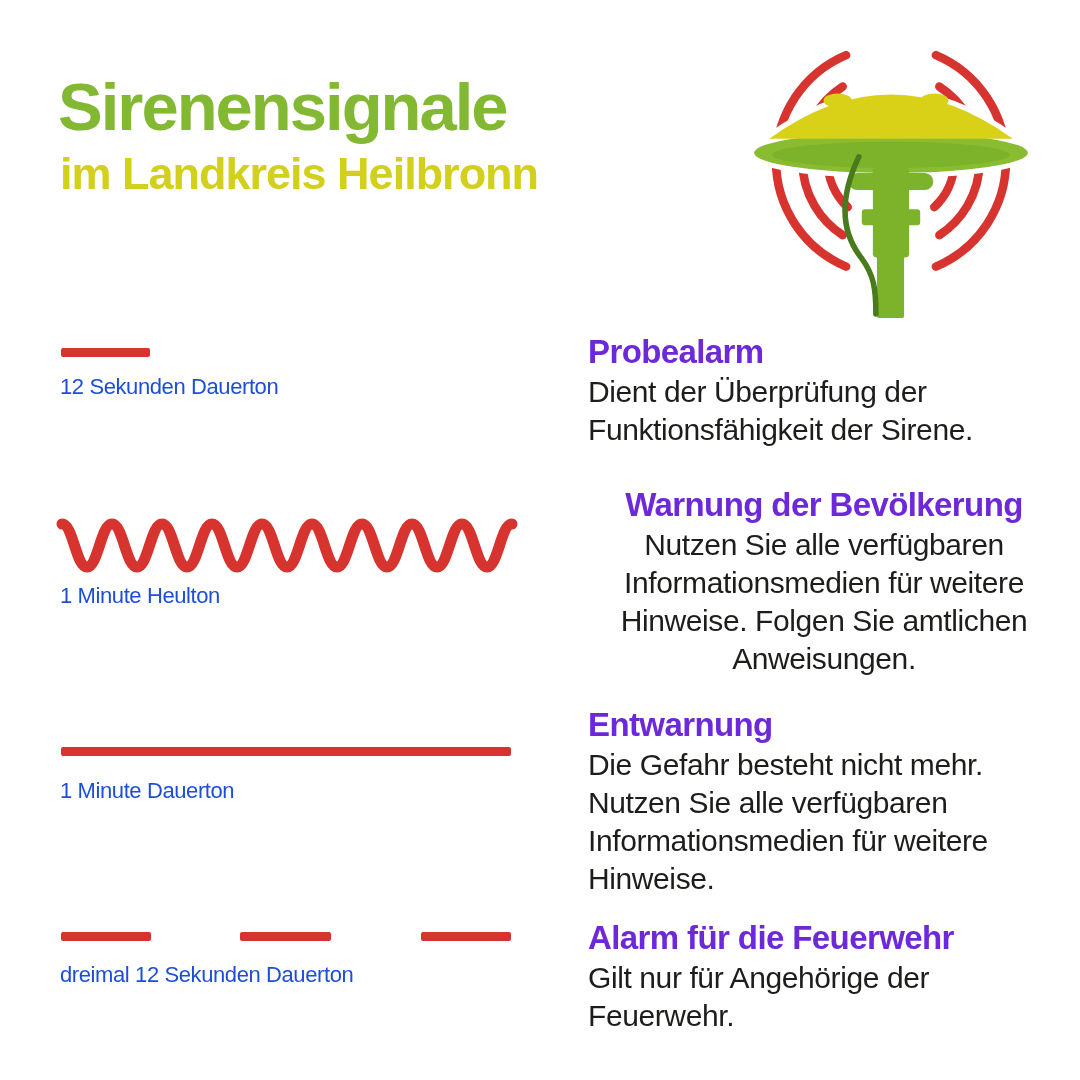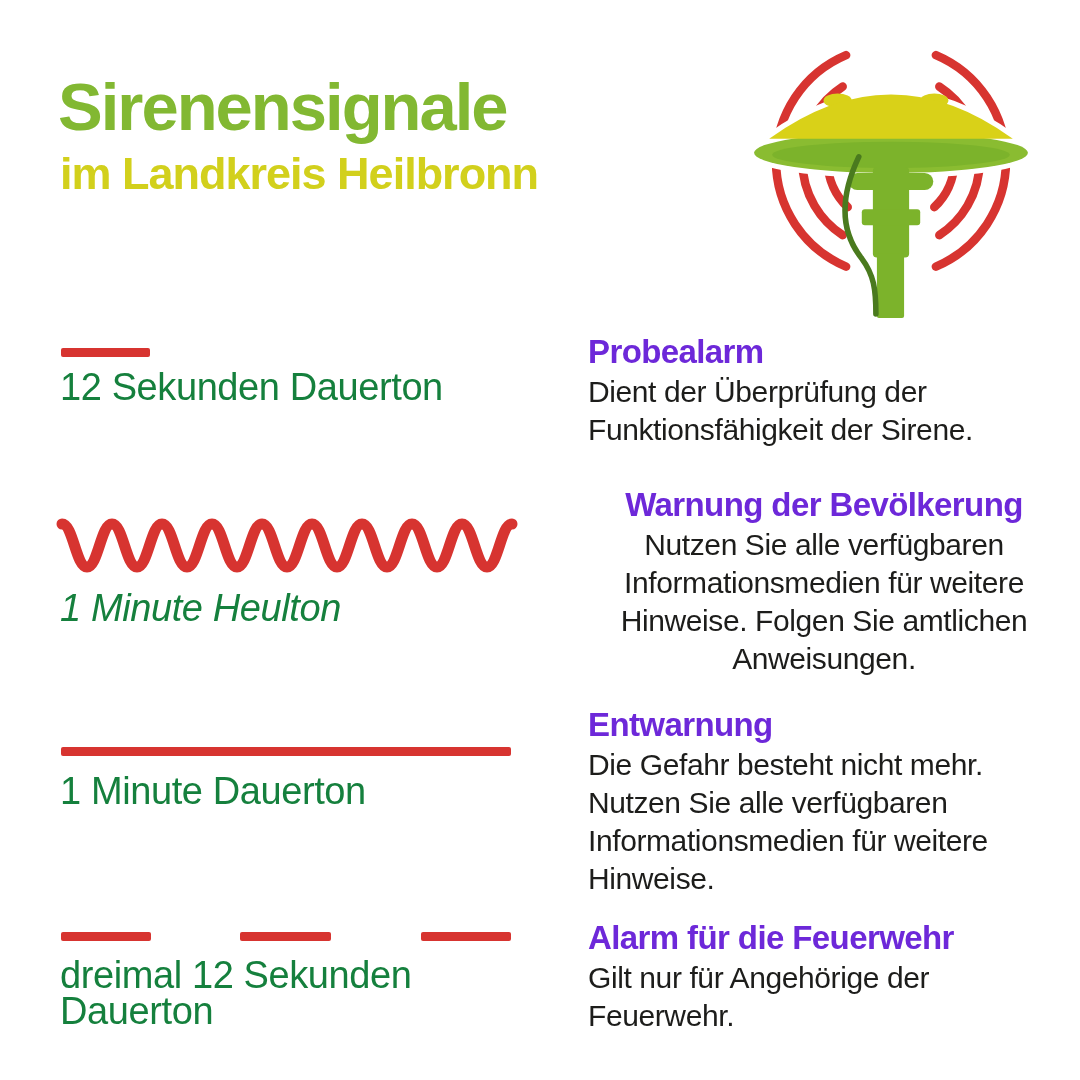--- a/index.html
+++ b/index.html
@@ -26,24 +26,24 @@
   .bar-short-1 { left: 61px; top: 348px; width: 89px; }
   .bar-long    { left: 61px; top: 747px; width: 450px; }
   .dash-1 { left: 61px;  top: 932px; width: 90px; }
   .dash-2 { left: 240px; top: 932px; width: 91px; }
   .dash-3 { left: 421px; top: 932px; width: 90px; }
 
   .wave-svg { position: absolute; left: 56px; top: 513px; width: 462px; height: 68px; }
 
   .pattern-label {
     position: absolute; left: 60px; width: 480px;
-    font-size: 38px; letter-spacing: -0.4px; color: #15803d; line-height: 36px;
+    font-size: 22px; letter-spacing: -0.4px; color: #1d4ed8; line-height: 36px;
   }
   .pl-1 { top: 369px; }
-  .pl-2 { top: 590px; font-style: italic; }
+  .pl-2 { top: 578px; }
   .pl-3 { top: 773px; }
   .pl-4 { top: 957px; }
 
   
   .desc-block { position: absolute; left: 588px; width: 472px; }
   .db-1 { top: 333px; }
   .db-2 { top: 486px; text-align: center; }
   .db-3 { top: 706px; }
   .db-4 { top: 919px; }
   .desc-title {

